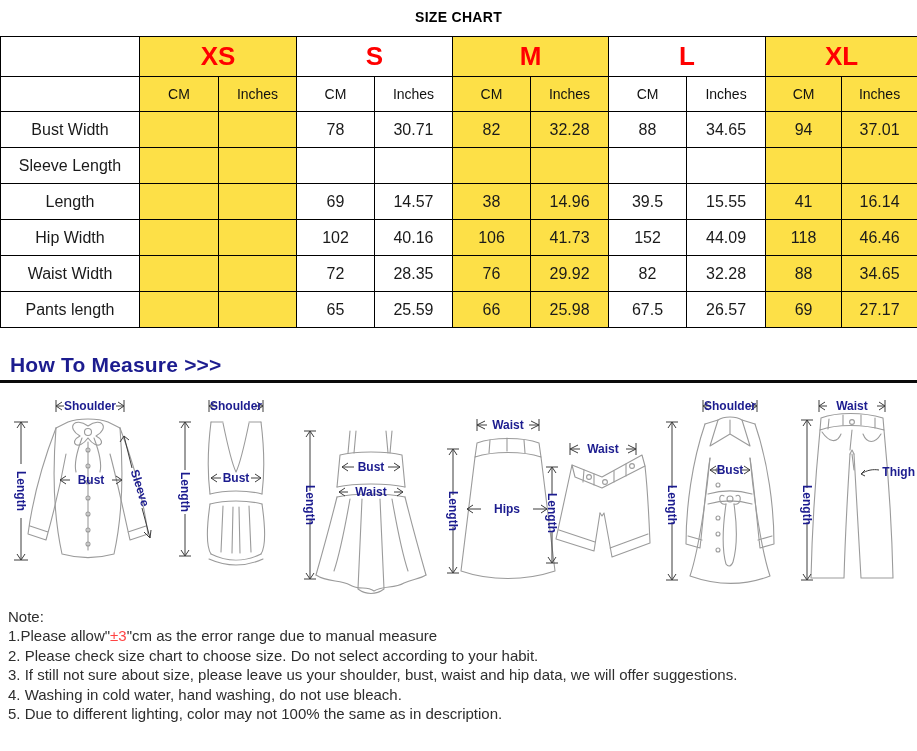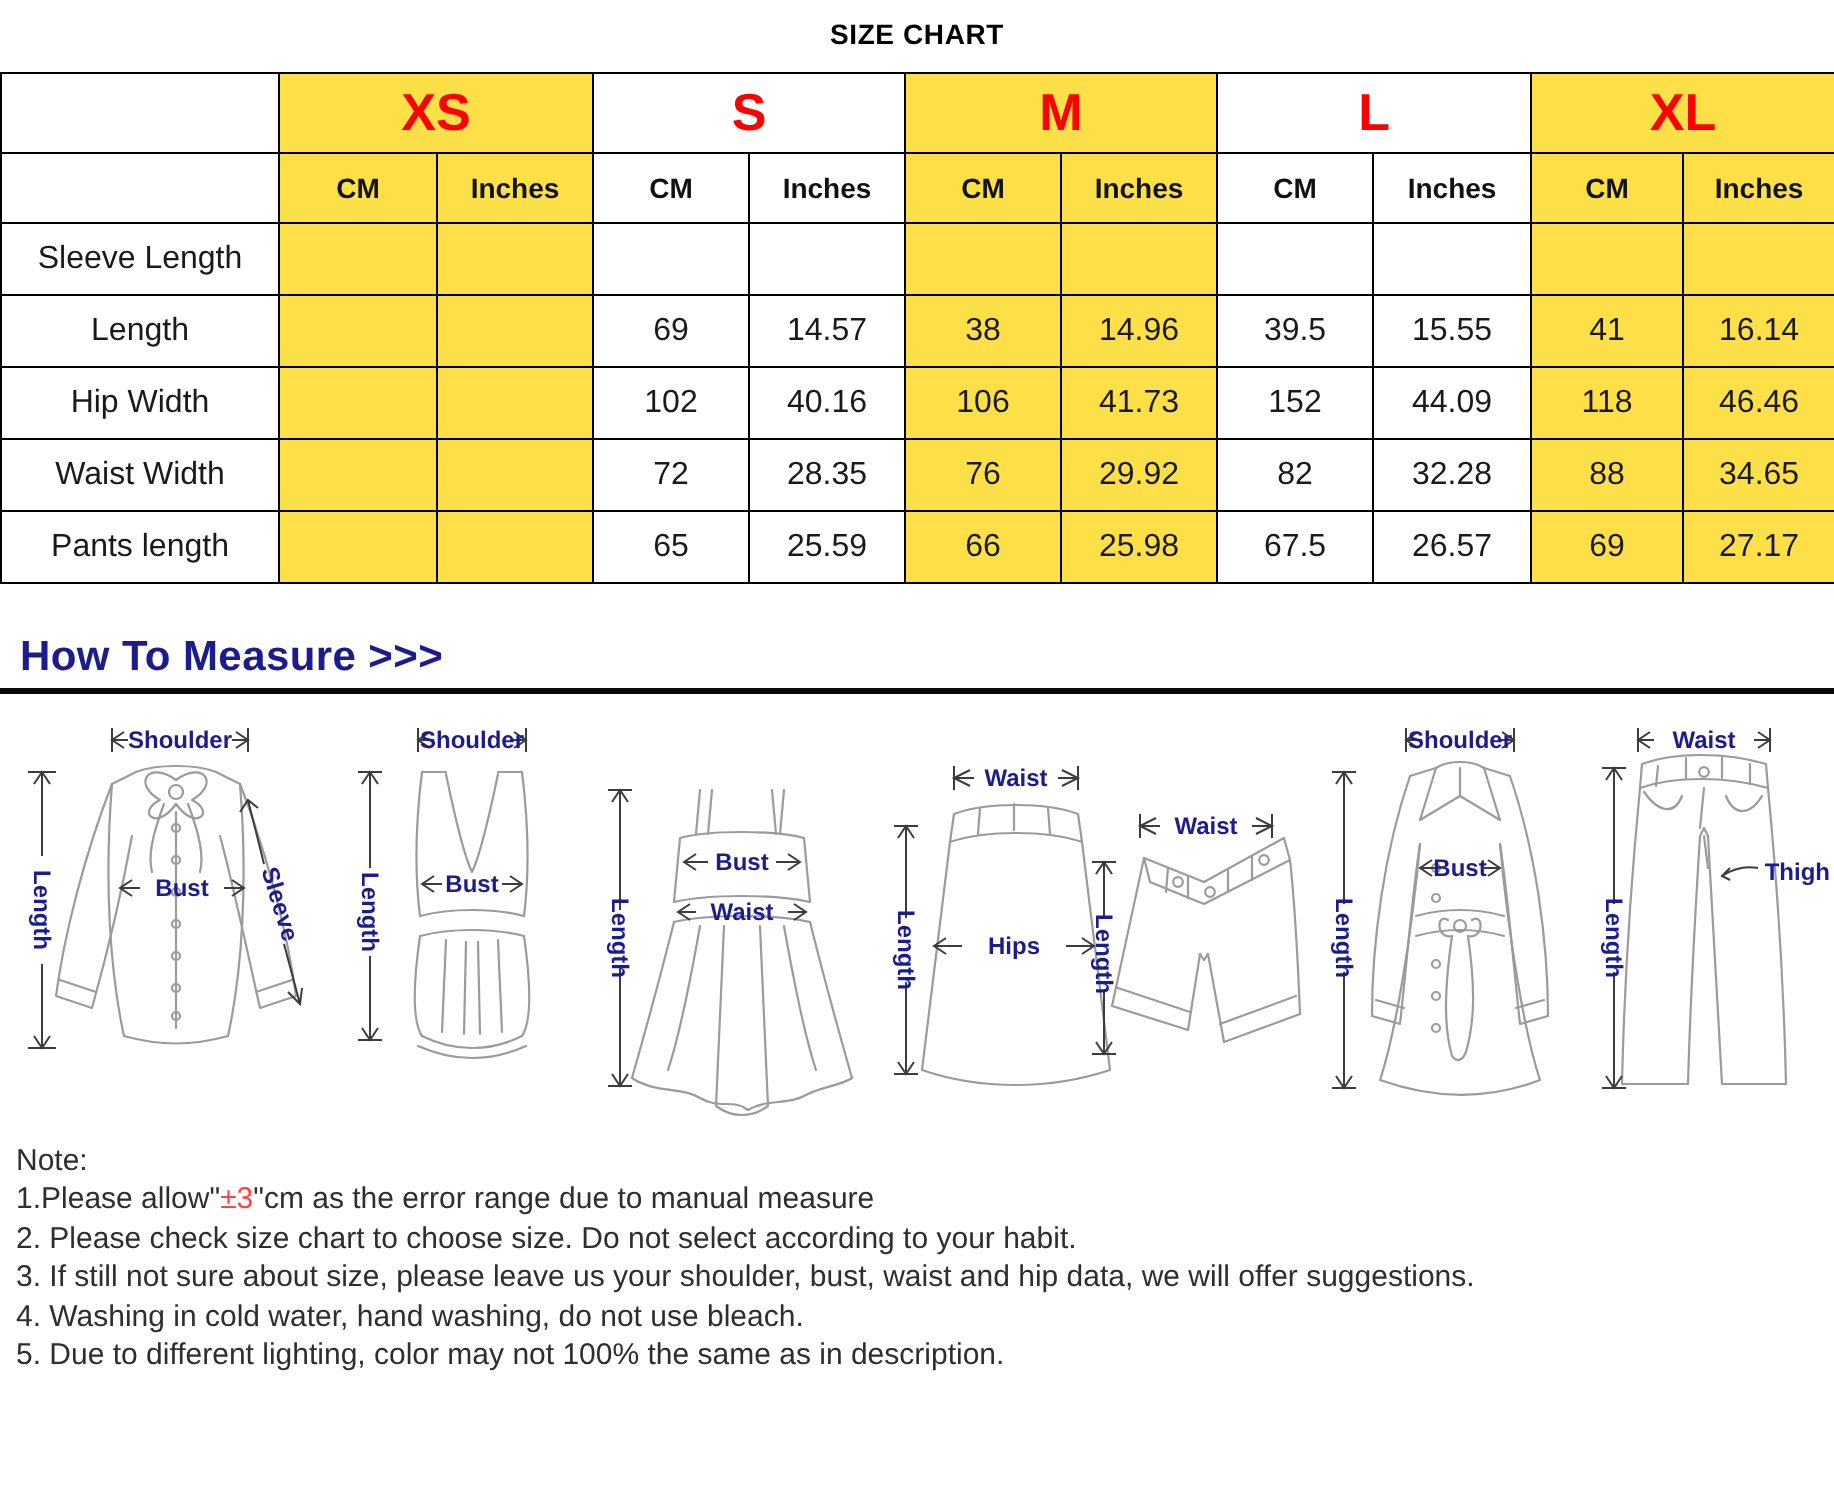--- a/index.html
+++ b/index.html
@@ -1,21 +1,21 @@
 <!DOCTYPE html>
 <html><head>
 <meta charset="utf-8">
 <style>
   html,body{margin:0;padding:0;background:#fff;}
   body{width:917px;height:751px;position:relative;font-family:"Liberation Sans",sans-serif;color:#000;overflow:hidden;}
   .title{height:36px;line-height:34px;text-align:center;font-size:14px;font-weight:bold;letter-spacing:.3px;}
   table.size{border-collapse:collapse;table-layout:fixed;width:917px;}
   table.size td{border:1px solid #000;text-align:center;vertical-align:middle;padding:0;overflow:hidden;}
   tr.sizes td{height:39px;font-size:26px;font-weight:bold;color:#ff0000;}
-  tr.units td{height:34px;font-size:14px;font-weight:bold;color:#111;}
+  tr.units td{height:34px;font-size:14px;font-weight:normal;color:#111;}
   tr.datarow td{height:35px;font-size:16px;color:#1a1a1a;}
   td.rowlabel{font-size:14.5px;}
   td.shade{background:#fde047;}
   .measure-head{margin:25px 0 0 10px;font-size:21px;font-weight:bold;color:#1c1c8f;letter-spacing:.2px;}
   .rule{border-top:3px solid #0a0a0a;margin-top:3px;width:917px;}
   .figs{position:relative;width:900px;height:212px;margin-top:4px;}
   .fig{position:absolute;top:0;}
   svg{display:block;}
   .g{stroke:#9b9b9b;fill:none;stroke-width:1.1;stroke-linecap:round;stroke-linejoin:round;}
   .a{stroke:#3c3c3c;fill:none;stroke-width:1;}
@@ -58,20 +58,33 @@
         <td>CM</td>
         <td>Inches</td>
         <td class="shade">CM</td>
         <td class="shade">Inches</td>
         <td>CM</td>
         <td>Inches</td>
         <td class="shade">CM</td>
         <td class="shade">Inches</td>
       </tr>
       <tr class="datarow">
+        <td class="rowlabel">Bust Width</td>
+        <td class="val shade"></td>
+        <td class="val shade"></td>
+        <td class="val">78</td>
+        <td class="val">30.71</td>
+        <td class="val shade">82</td>
+        <td class="val shade">32.28</td>
+        <td class="val">88</td>
+        <td class="val">34.65</td>
+        <td class="val shade">94</td>
+        <td class="val shade">37.01</td>
+      </tr>
+      <tr class="datarow">
         <td class="rowlabel">Sleeve Length</td>
         <td class="val shade"></td>
         <td class="val shade"></td>
         <td class="val"></td>
         <td class="val"></td>
         <td class="val shade"></td>
         <td class="val shade"></td>
         <td class="val"></td>
         <td class="val"></td>
         <td class="val shade"></td>

